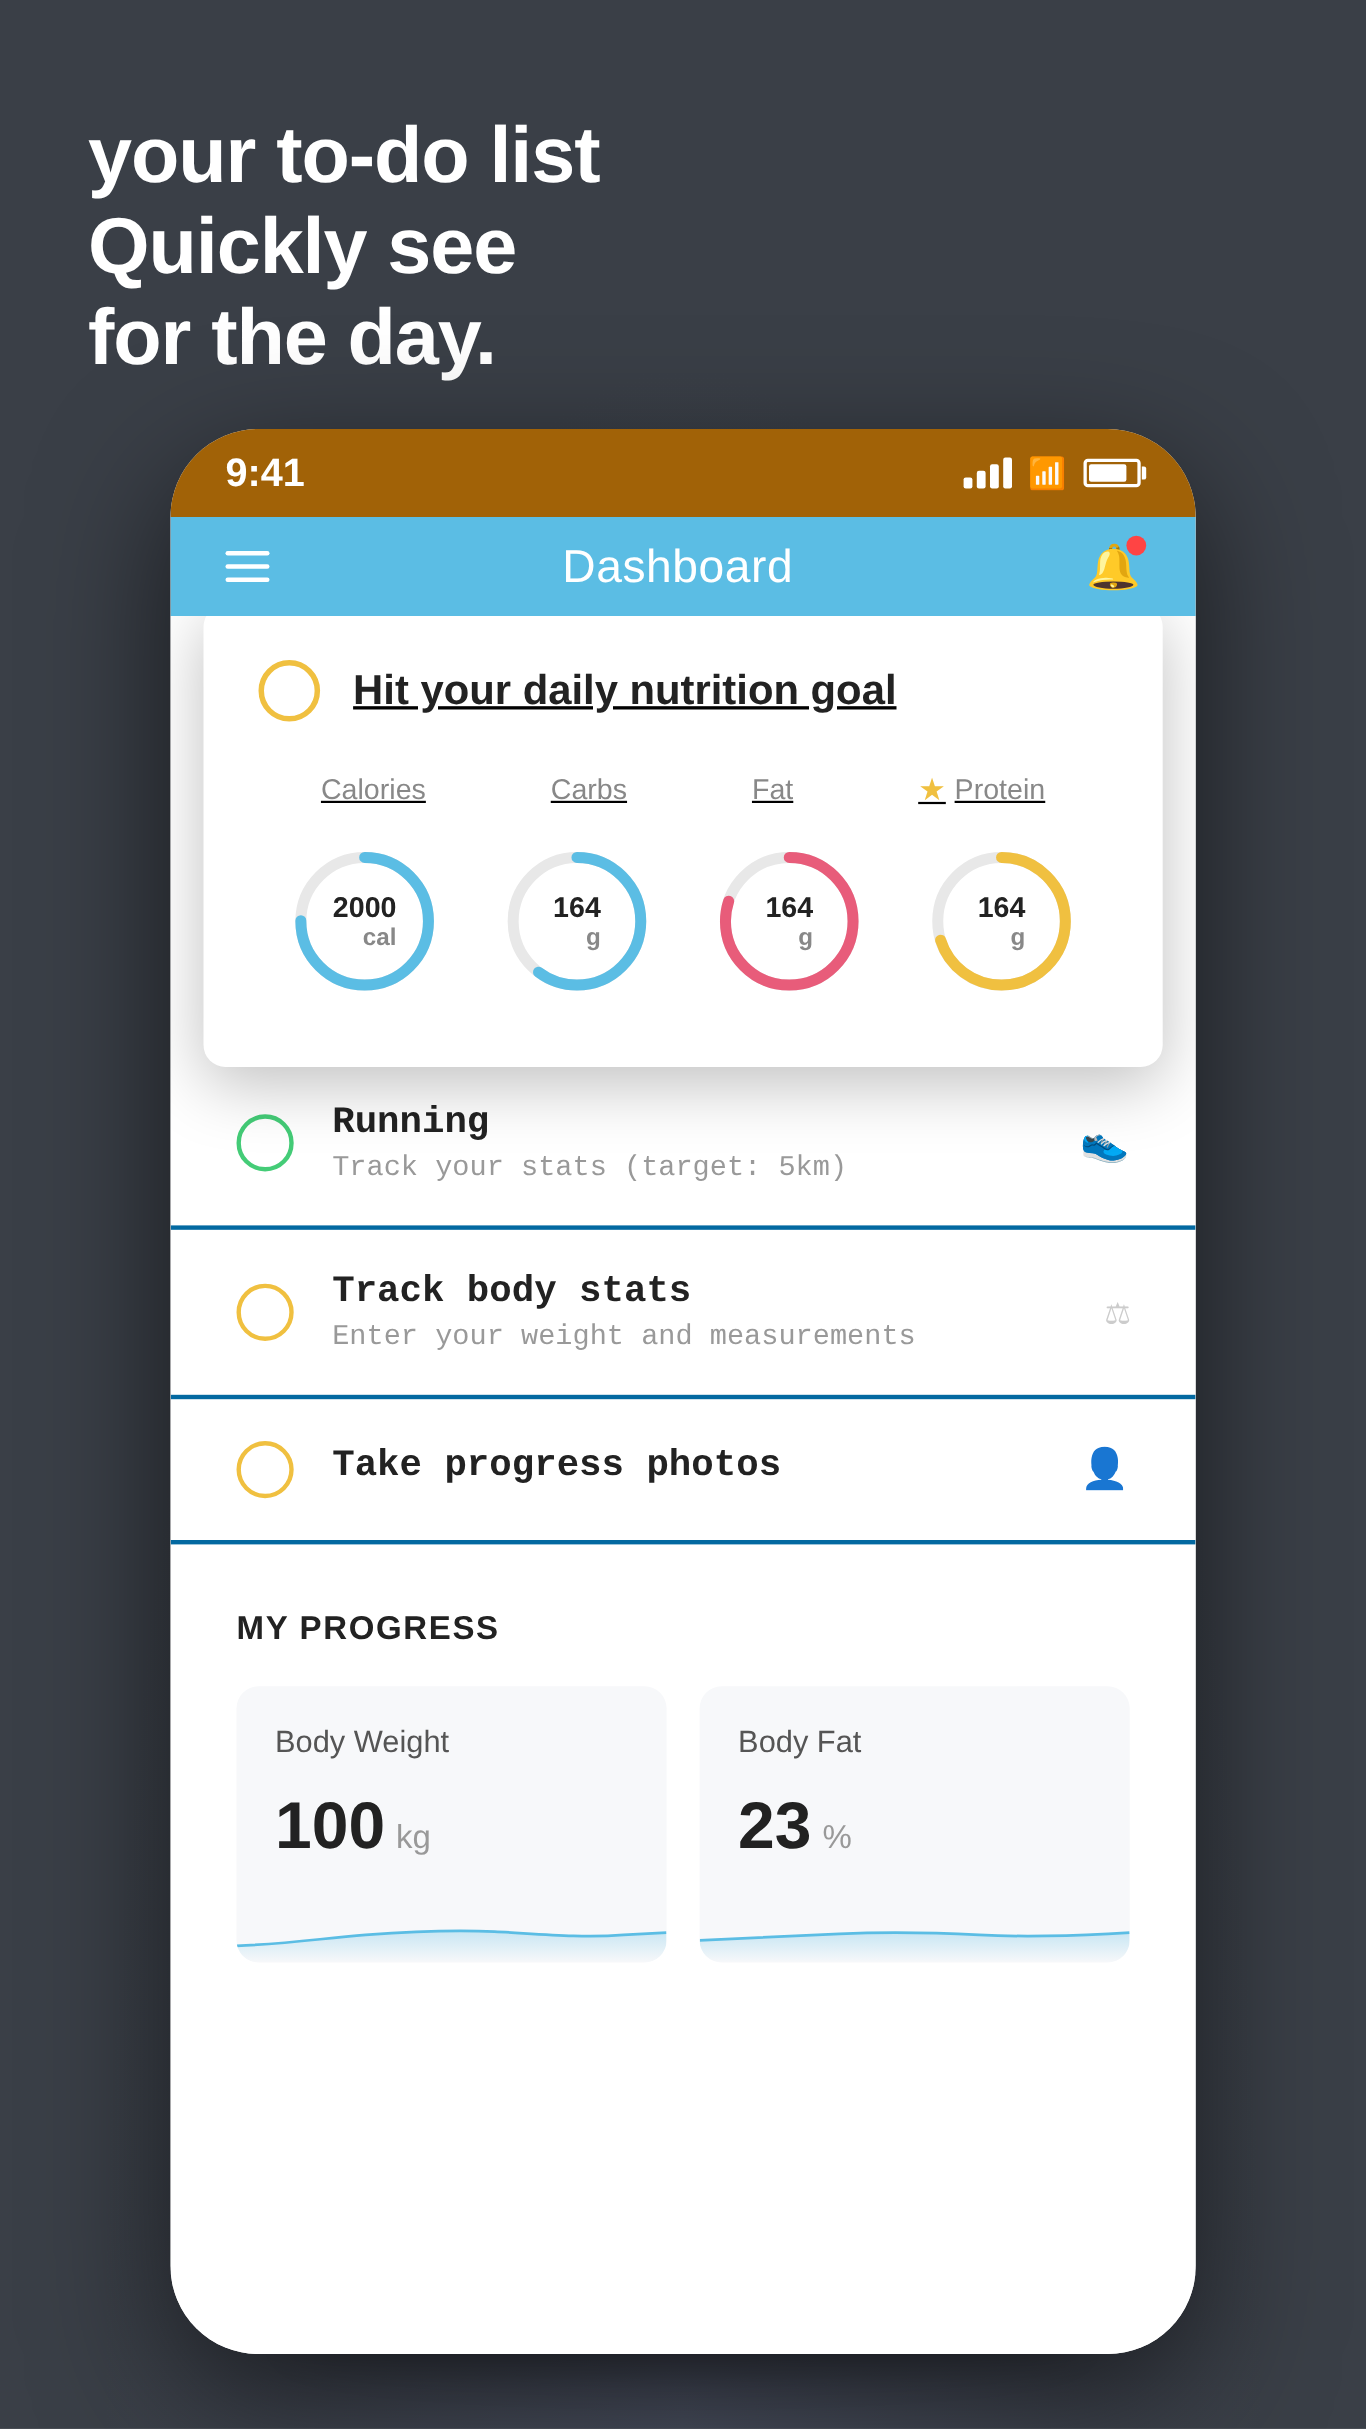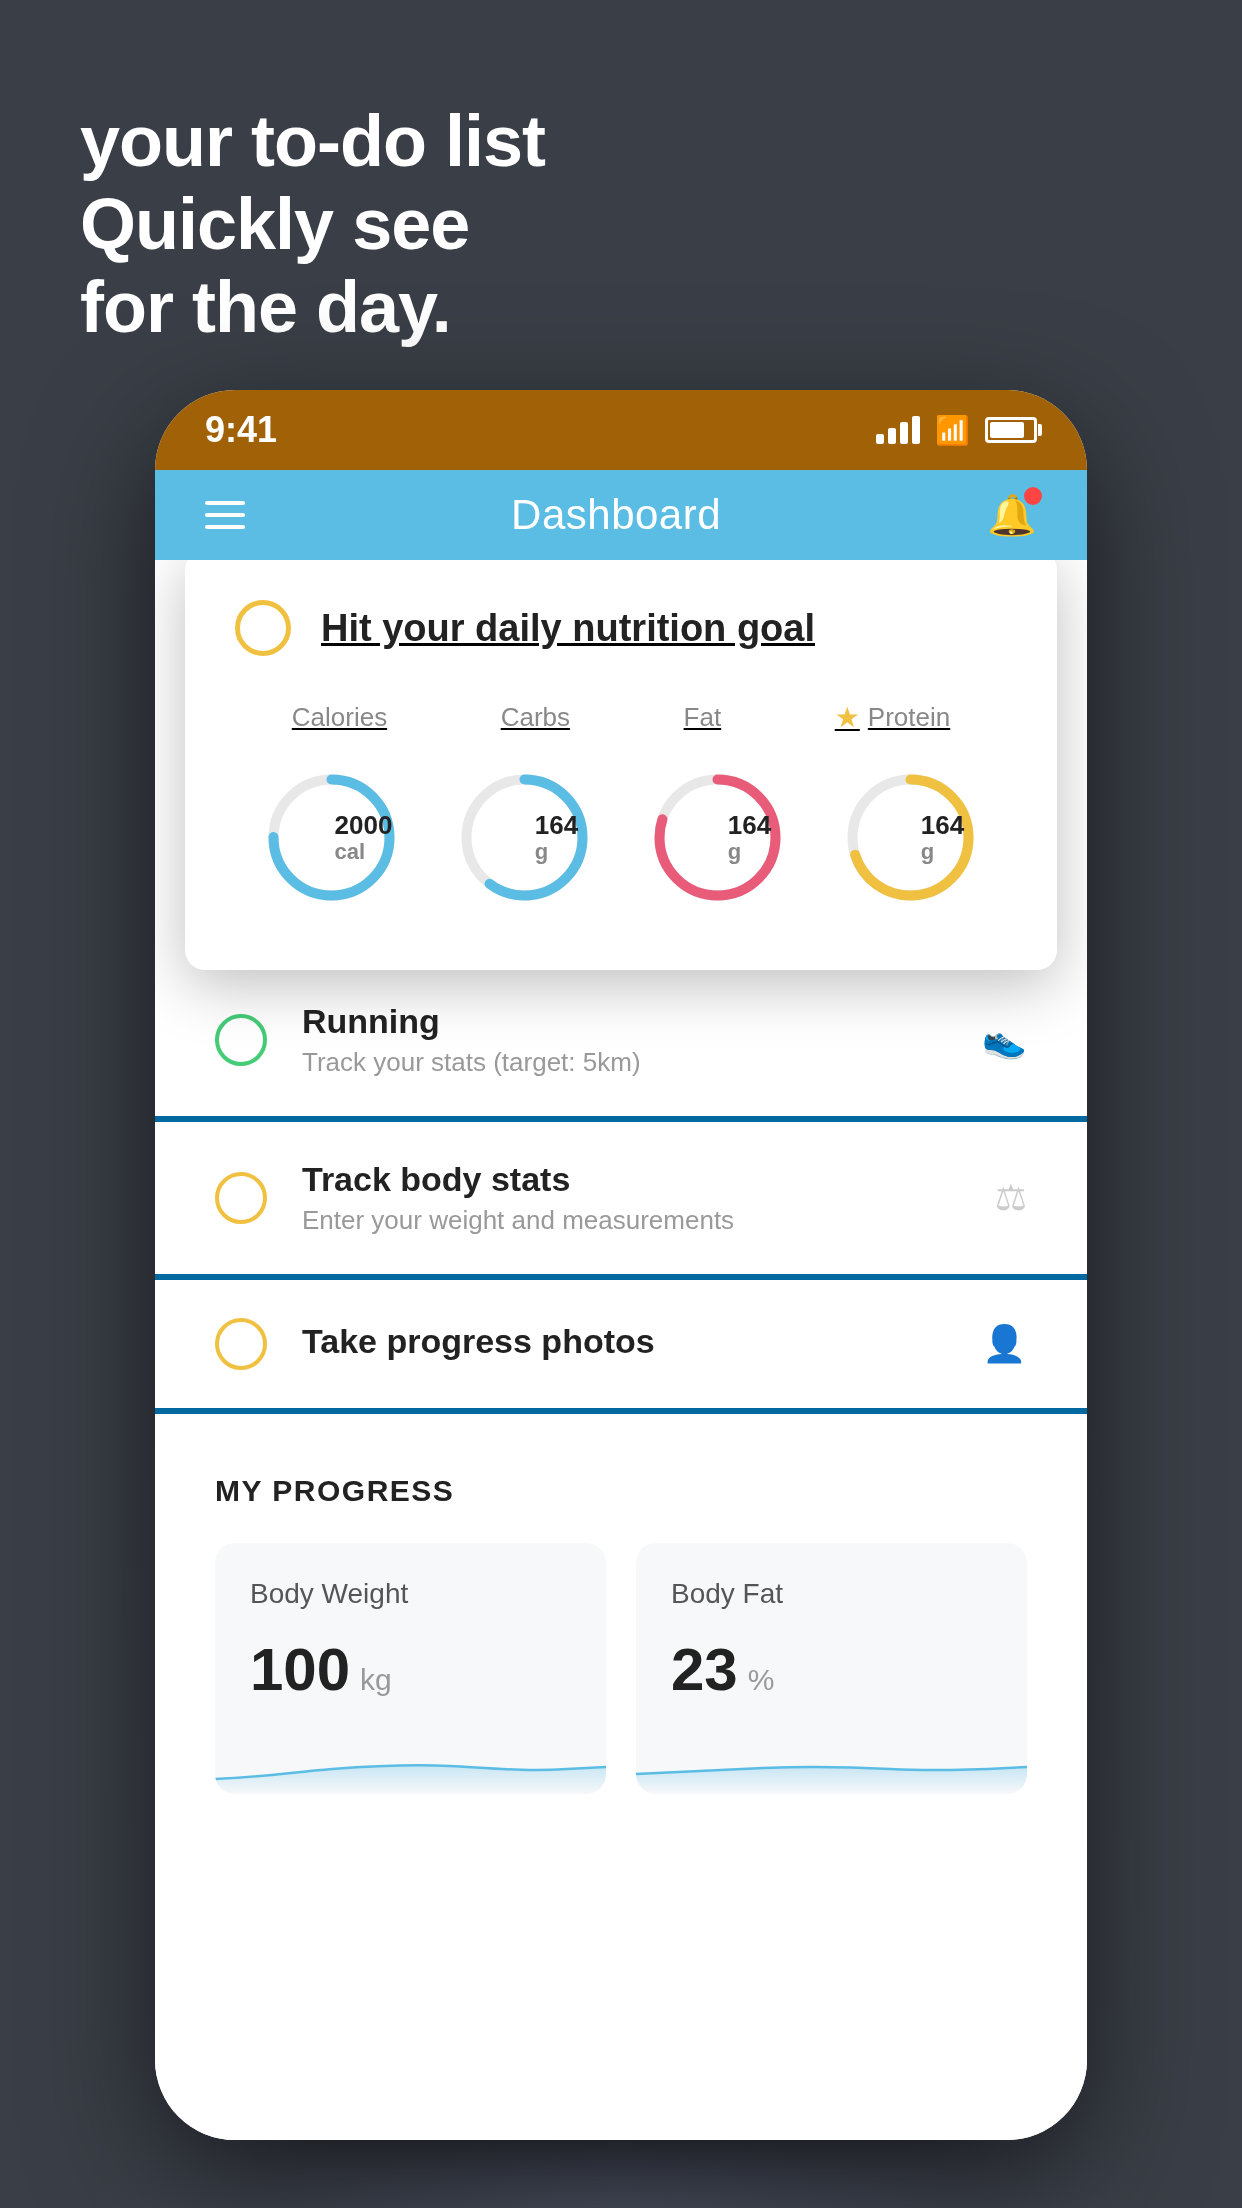--- a/index.html
+++ b/index.html
@@ -253,23 +253,22 @@
 
     .circle-widget svg {
       transform: rotate(-90deg);
     }
 
     .circle-inner-text {
       position: absolute;
       top: 50%;
       left: 50%;
       transform: translate(-50%, -50%);
-      text-align: left;
+      text-align: right;
       font-weight: 700;
-      margin-left: 32px;
     }
 
     .circle-value {
       font-size: 26px;
       color: #222;
       display: block;
       line-height: 1.1;
     }
 
     .circle-unit {
@@ -280,22 +279,23 @@
 
     
     .todo-list {
       margin-top: 290px;
     }
 
     .todo-item {
       display: flex;
       align-items: center;
       padding: 38px 60px;
-      border-bottom: 6px solid #0369a1;
-      position: relative;
+      border-bottom: 4px solid #0369a1;
+      position: relative;
+      font-family: Liberation Mono, monospace;
     }
 
     .todo-circle {
       width: 52px;
       height: 52px;
       border-radius: 50%;
       border: 4px solid;
       flex-shrink: 0;
       margin-right: 35px;
     }

